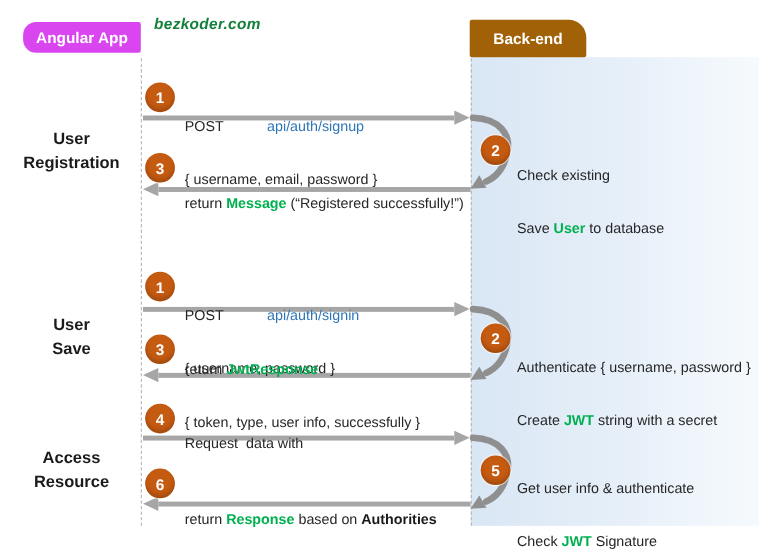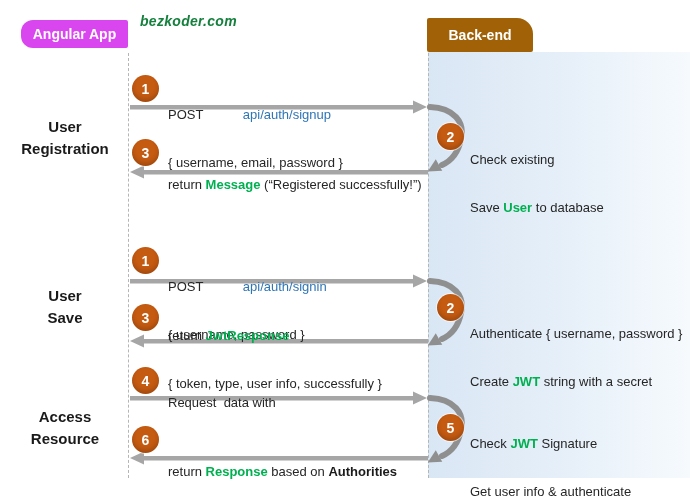--- a/index.html
+++ b/index.html
@@ -156,21 +156,21 @@
   </div>
   <div class="msg" style="left:168px; top:296px;">
     <div><span>return </span><span class="green">JwtResponse</span></div>
     <div>{ token, type, user info, successfully }</div>
   </div>
 
   <div class="msg" style="left:168px; top:363px;">
     <div>Request  data with</div>
   </div>
   <div class="msg" style="left:470px; top:404px;">
+    <div>Get user info &amp; authenticate</div>
     <div><span>Check </span><span class="green">JWT</span><span> Signature</span></div>
-    <div>Get user info &amp; authenticate</div>
     
   </div>
   <div class="msg" style="left:168px; top:432px;">
     <div><span>return </span><span class="green">Response</span><span> based on </span><span class="bold">Authorities</span></div>
   </div>
 
 </div>
 
 </body></html>

